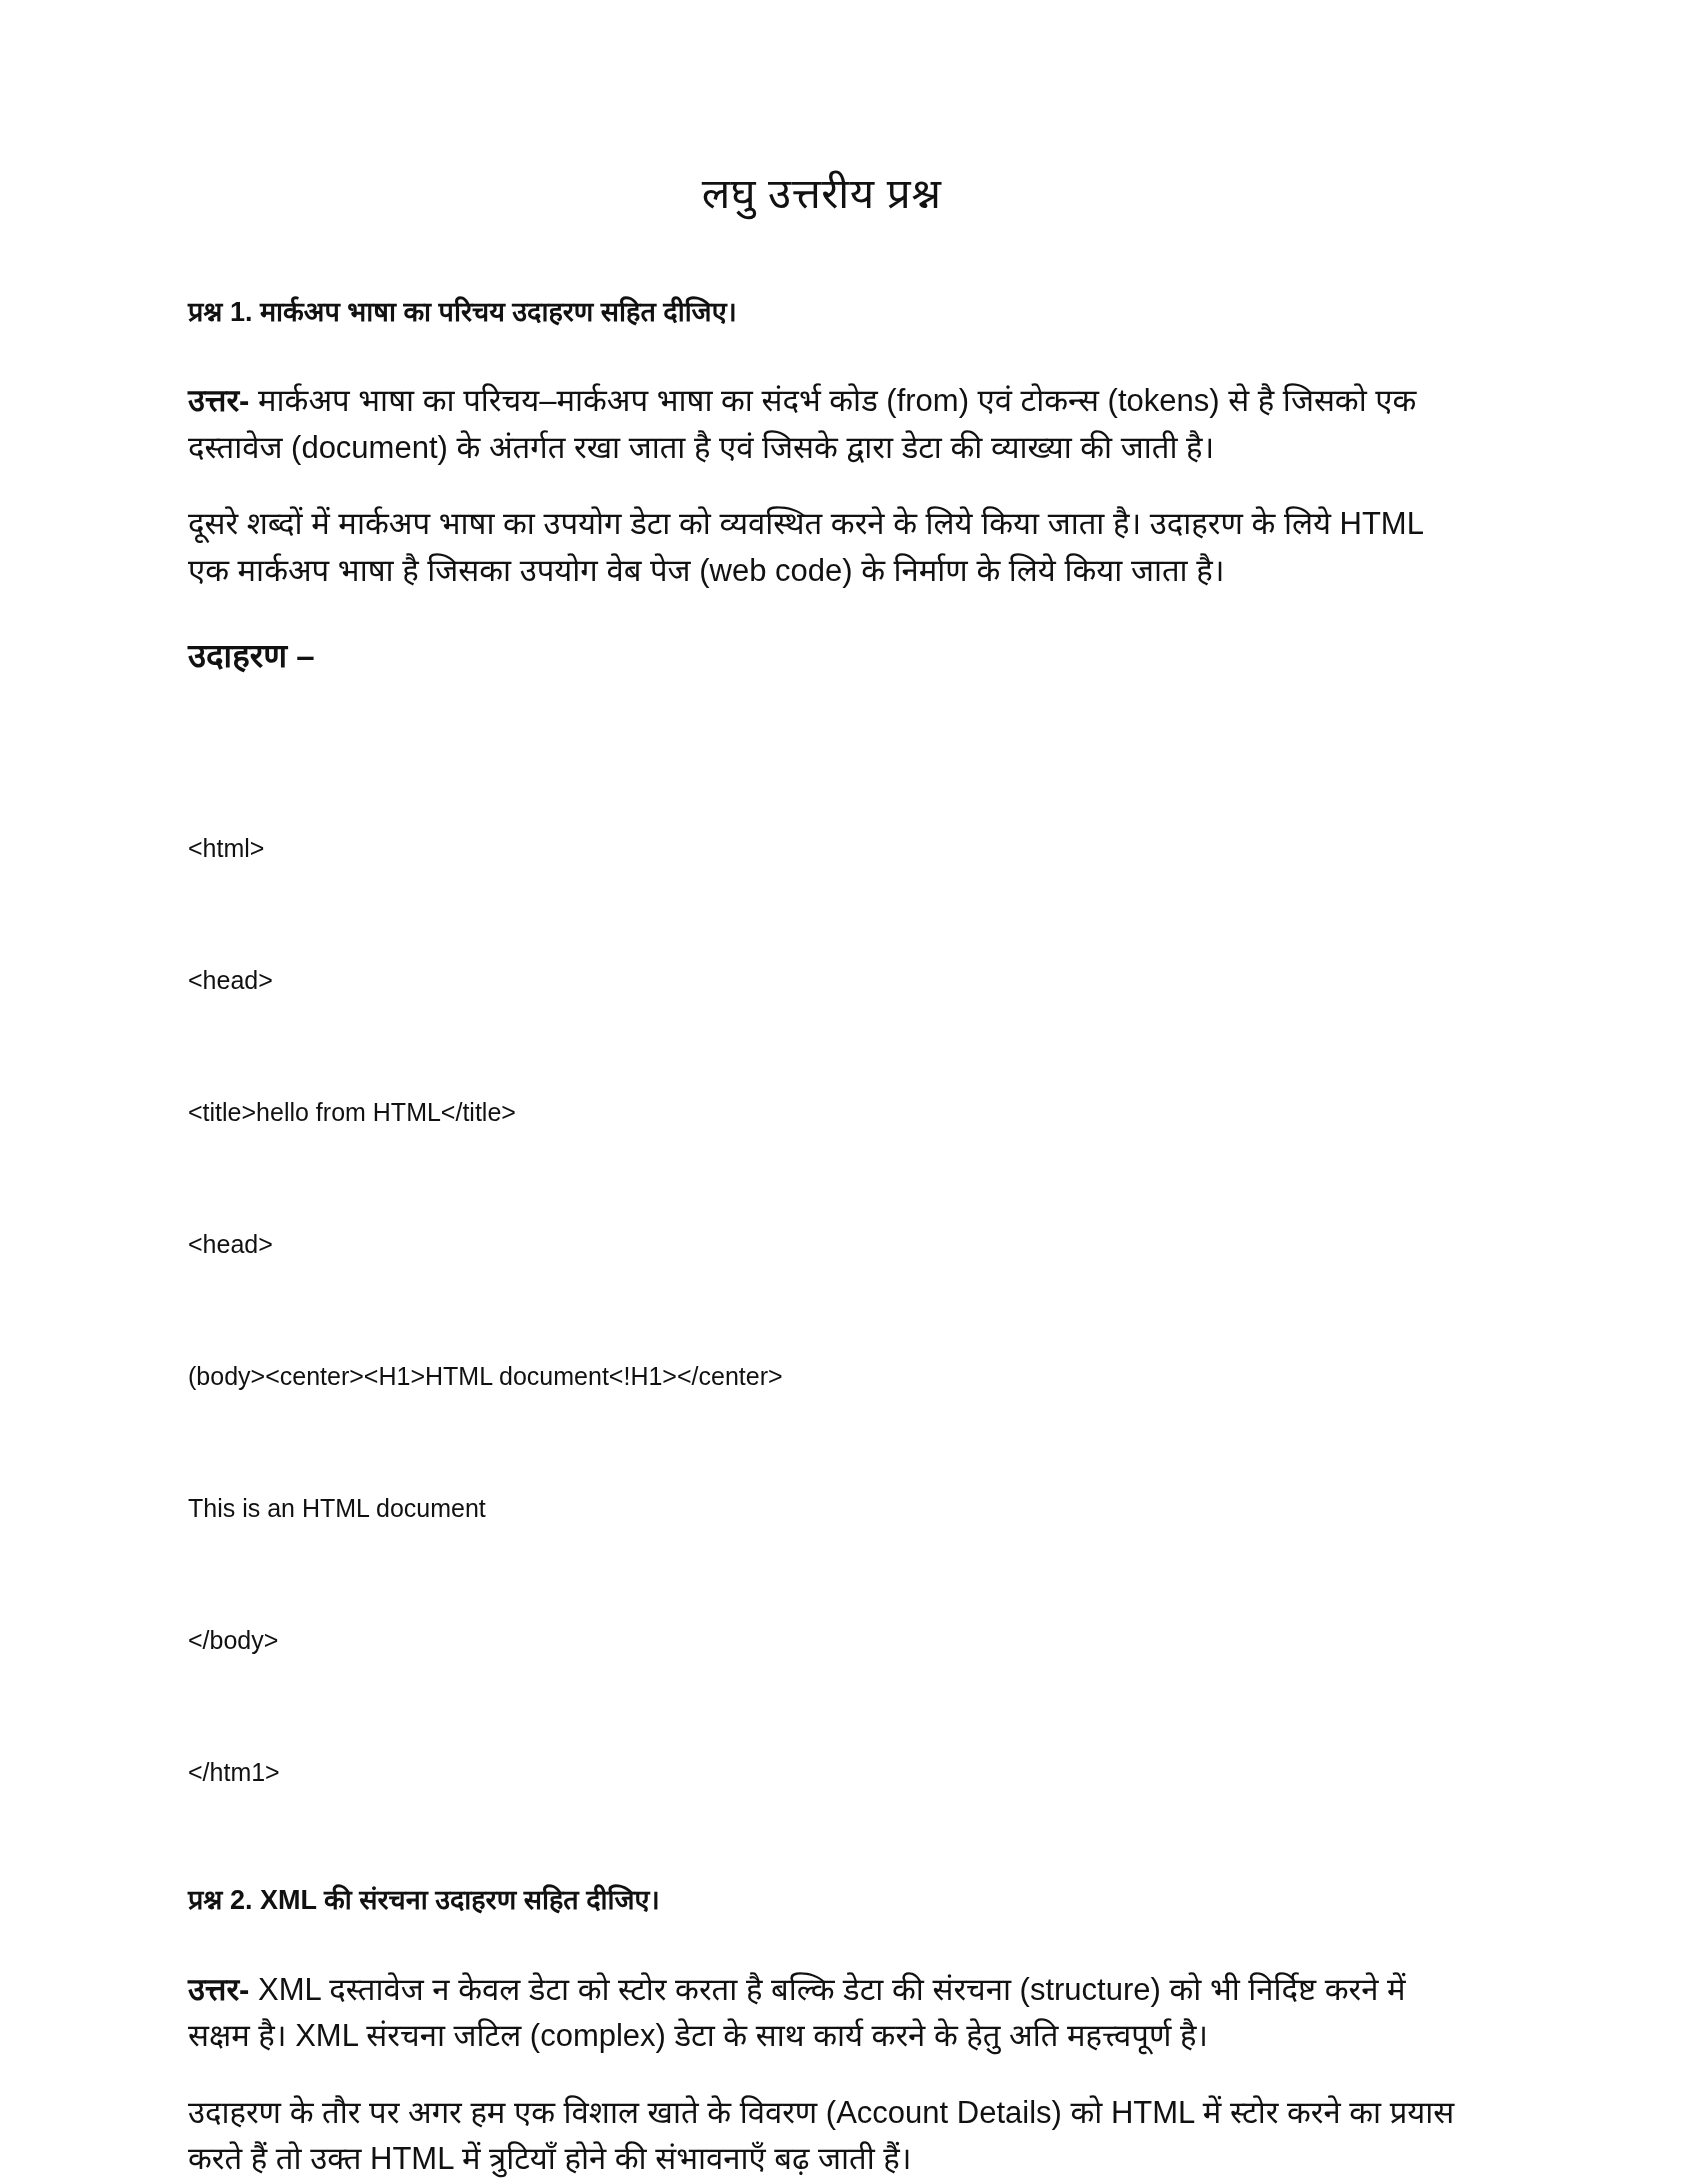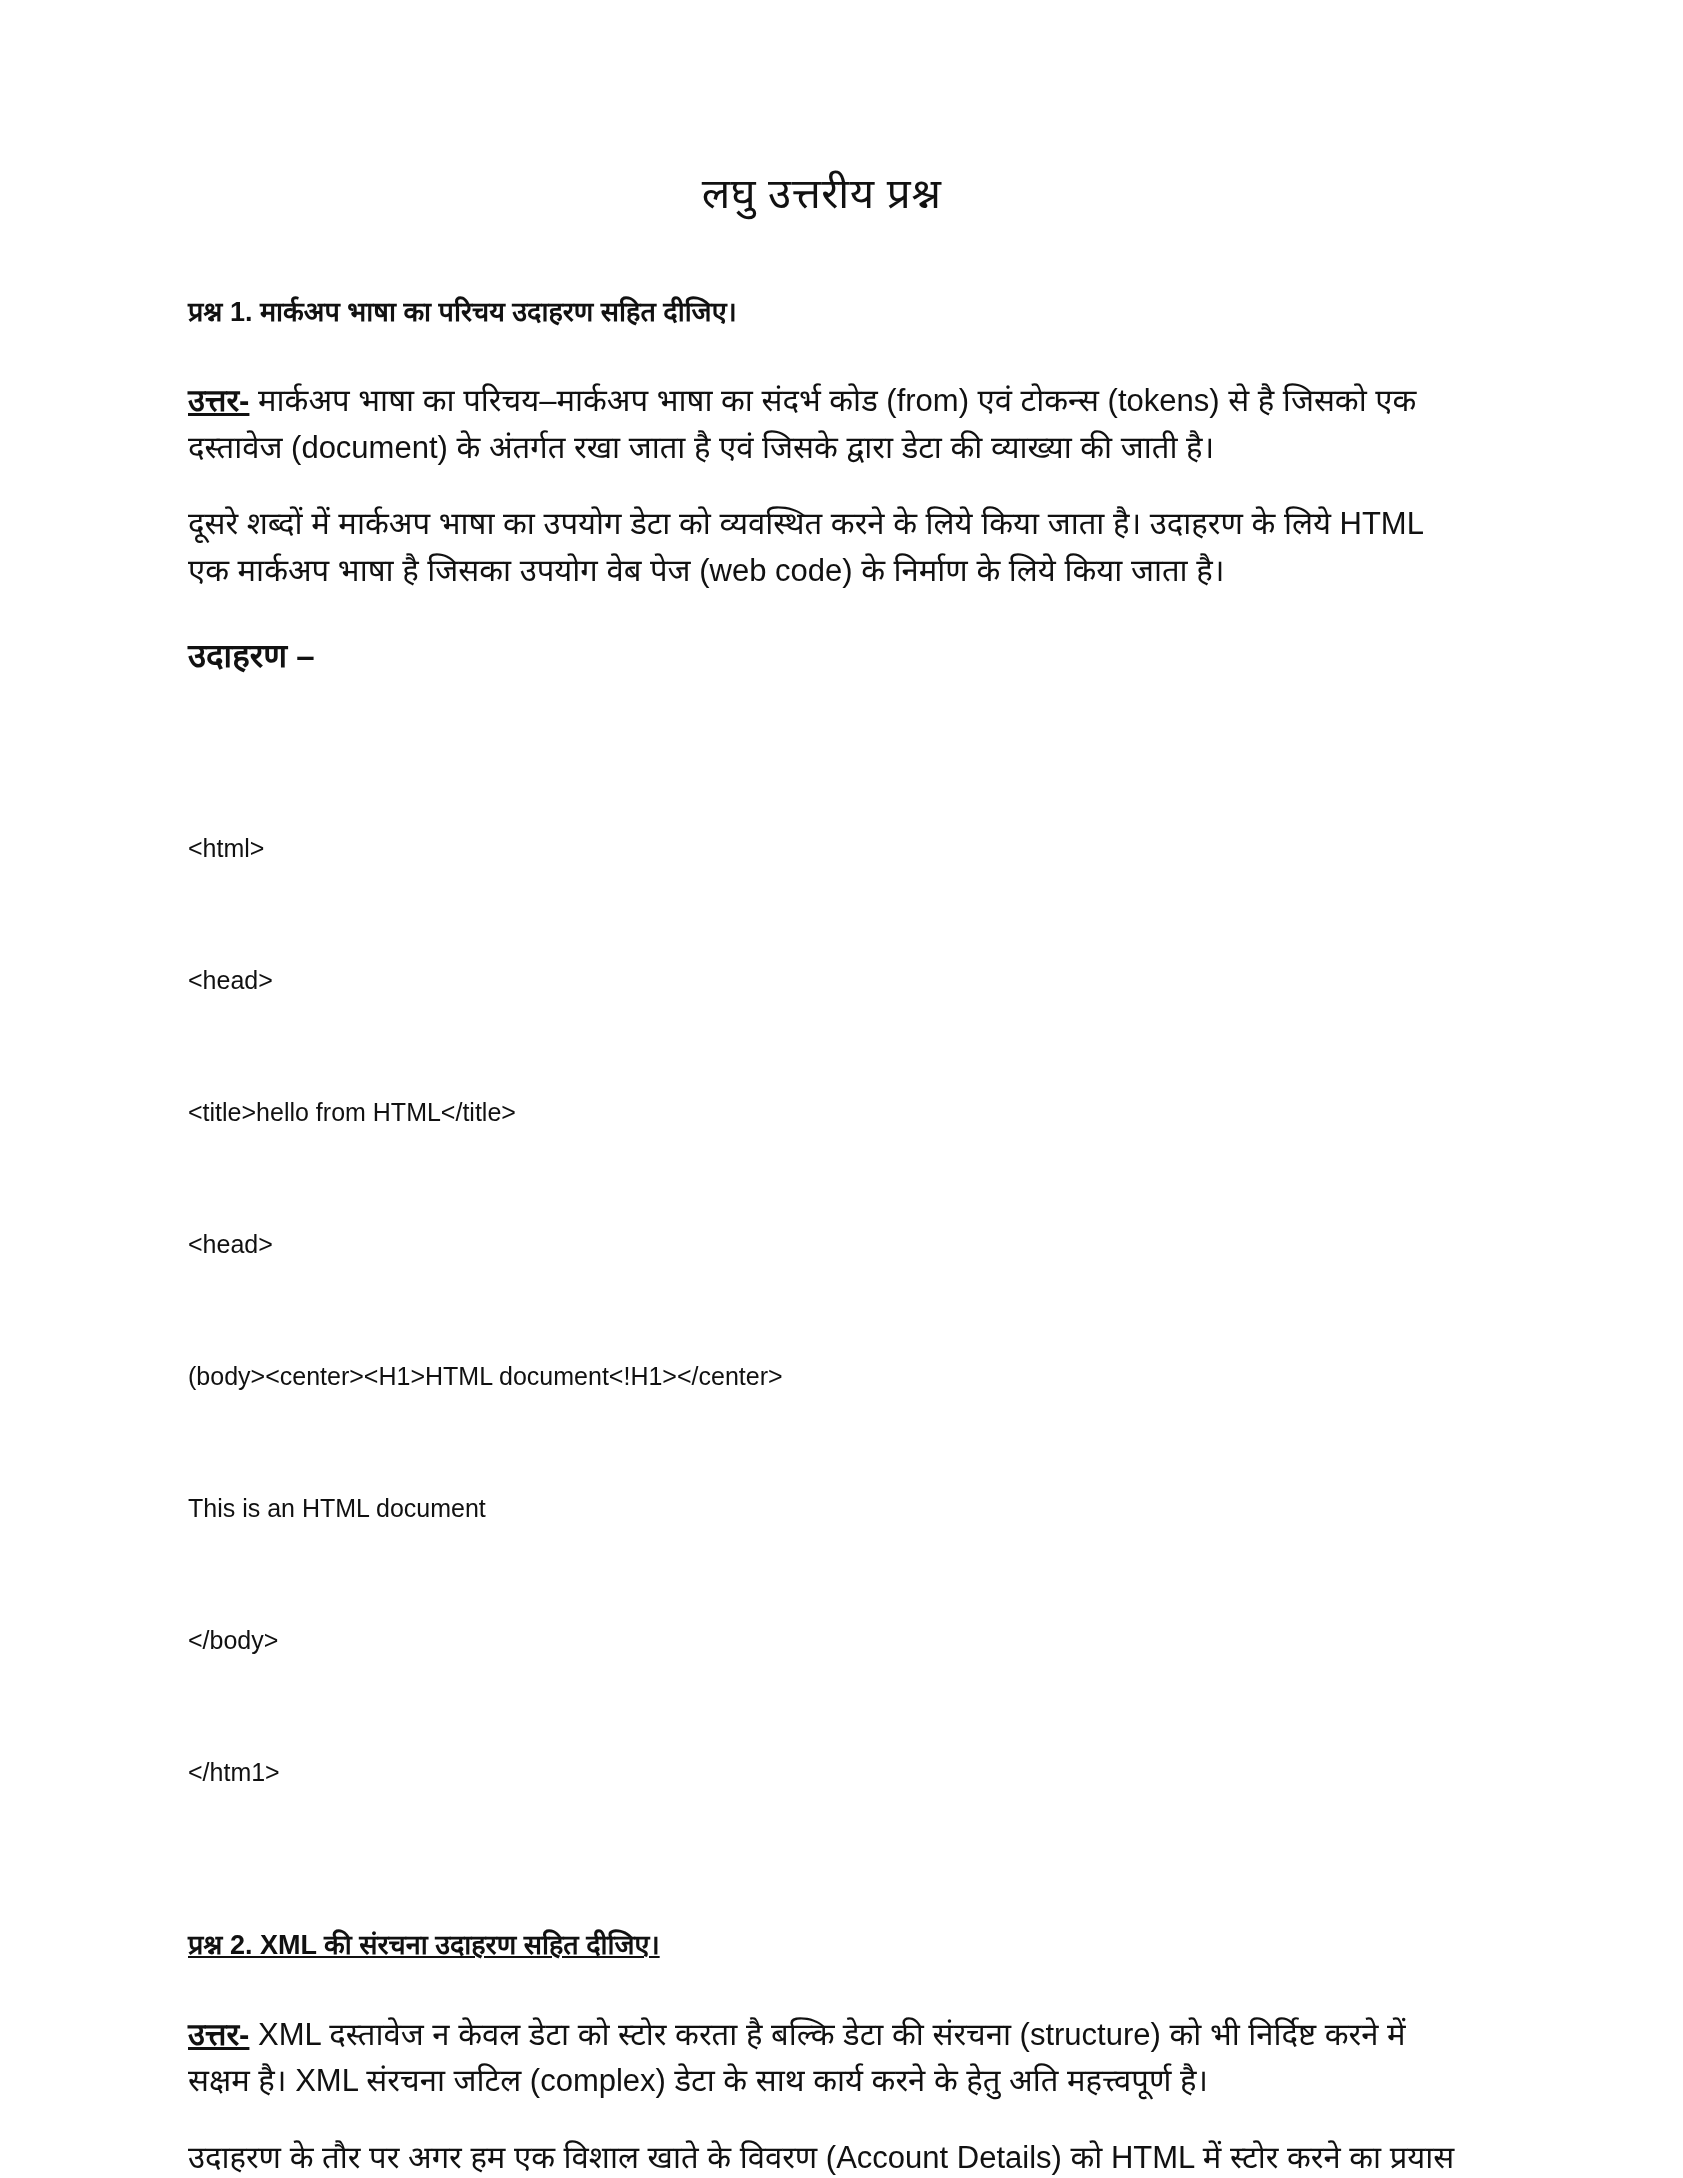--- a/index.html
+++ b/index.html
@@ -36,38 +36,35 @@
   }
   .para {
     margin: 0 0 30px 0;
     font-size: 31px;
     font-weight: 400;
     line-height: 1.5;
     text-align: left;
   }
   .answer-label {
     font-weight: 700;
-    text-decoration: underline;
   }
   h3.example-heading {
     margin: 38px 0 61px 0;
     font-size: 33px;
     font-weight: 700;
   }
   .code-block {
     margin: 0 0 0 0;
     font-family: "Liberation Sans", "DejaVu Sans", sans-serif;
     font-size: 25px;
     line-height: 44px;
     color: #111111;
     white-space: pre;
   }
   .q2-heading-wrap {
-    margin-top: 45px;
-    text-decoration: underline;
   }
   section { display: block; }
 </style>
 </head>
 <body>
 
 <main class="doc">
 
   <h1 class="page-title">लघु उत्तरीय प्रश्न</h1>
 

